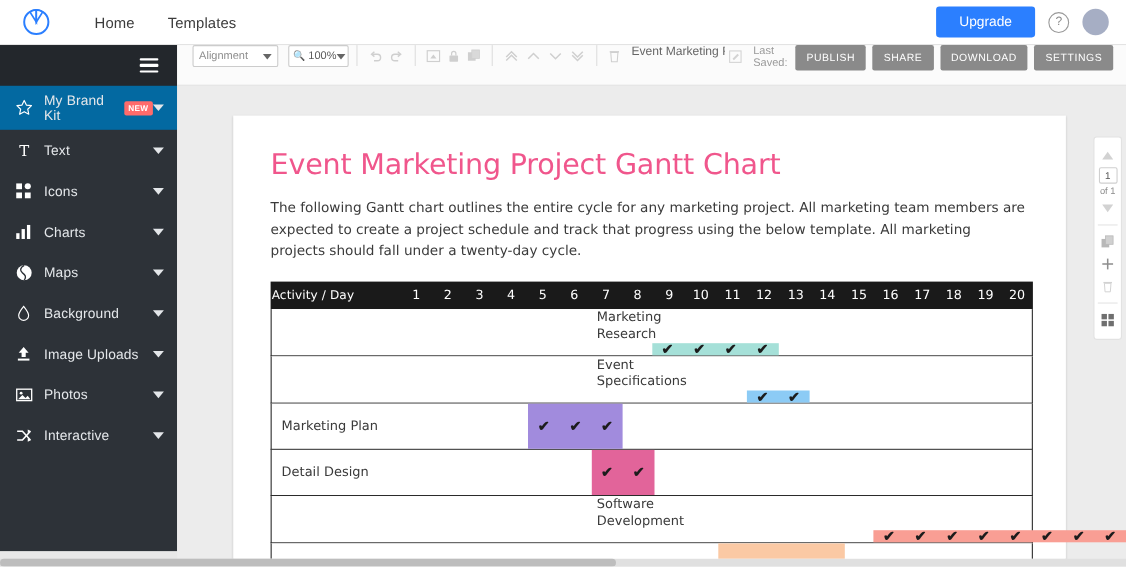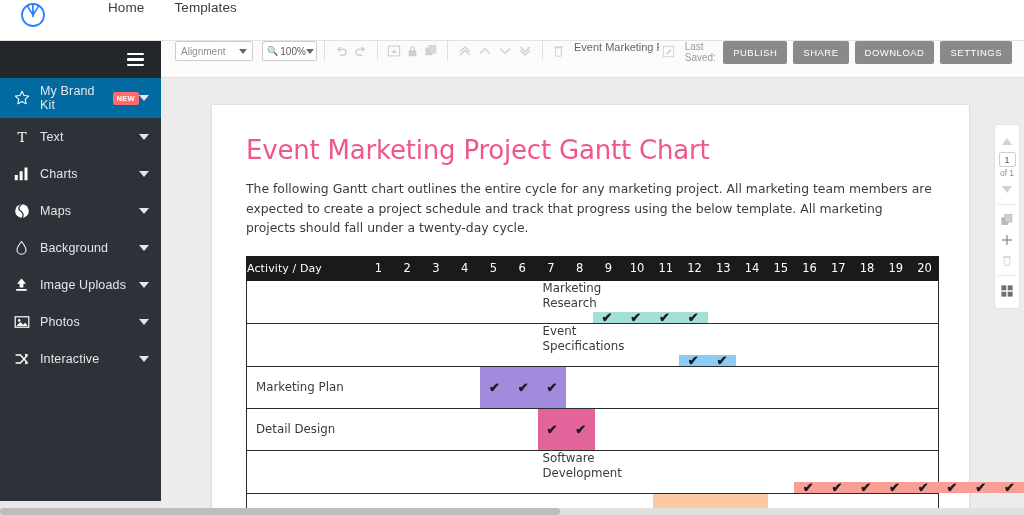--- a/index.html
+++ b/index.html
@@ -8,21 +8,21 @@
     overflow: hidden;
     font-family: "Liberation Sans", sans-serif;
     background: #e8e8e8;
   }
   #app { position: relative; width: 1024px; height: 515px; }
 
   
   .topbar {
     position: absolute; top: 0; left: 0; width: 1024px; height: 41px;
     background: #ffffff; border-bottom: 1px solid #e3e3e3;
-    display: flex; align-items: flex-start; gap: 22px;
+    display: flex; align-items: center;
   }
   .logo { margin-left: 18px; width: 30px; height: 30px; display:flex; align-items:center; justify-content:center; }
   .topnav { display: flex; align-items: center; margin-left: 38px; gap: 30px; }
   .topnav a {
     font-size: 13.5px; color: #3c3c3c; text-decoration: none; letter-spacing: .1px;
   }
   .topright { margin-left: auto; display: flex; align-items: center; gap: 12px; margin-right: 16px; }
   .upgrade-btn {
     background: #2b7fff; color: #fff; border: none; border-radius: 3px;
     font-size: 12.5px; padding: 7px 21px; cursor: pointer;
@@ -177,20 +177,25 @@
       <svg width="28" height="28" viewBox="0 0 28 28">
         <circle cx="14" cy="14" r="11" fill="none" stroke="#2b7fff" stroke-width="1.8"></circle>
         <path d="M14 14 L14 3 A11 11 0 0 0 8.3 5.0 Z" fill="#fff" stroke="#2b7fff" stroke-width="1.6"></path>
         <path d="M14 14 L19.7 5.0 A11 11 0 0 0 14 3 Z" fill="#fff" stroke="#2b7fff" stroke-width="1.6"></path>
       </svg>
     </div>
     <div class="topnav">
       <a href="#">Home</a>
       <a href="#">Templates</a>
     </div>
+    <div class="topright">
+      <button class="upgrade-btn">Upgrade</button>
+      <div class="help-icon">?</div>
+      <div class="avatar"></div>
+    </div>
   </div>
 
   <div class="sidebar">
     <div class="sidebar-top">
       <div class="hamburger">
         <span></span>
           <span></span>
           <span></span>
       </div>
     </div>
@@ -209,20 +214,32 @@
     <div class="sb-item">
       <span class="sb-ico">
         <svg width="16" height="16" viewBox="0 0 20 20">
             <text x="10" y="16" font-size="17" font-family="DejaVu Serif, serif" fill="#fff" text-anchor="middle">T</text>
           </svg>
       </span>
       <span class="sb-label">Text</span>
       <span class="sb-caret"></span>
     </div>
 
+    <div class="sb-item">
+      <span class="sb-ico">
+        <svg width="15" height="15" viewBox="0 0 20 20">
+          <rect x="1" y="1" width="7" height="7" fill="#fff"></rect>
+          <circle cx="15" cy="4.5" r="3.7" fill="#fff"></circle>
+          <rect x="1" y="12" width="7" height="7" fill="#fff"></rect>
+          <rect x="11.5" y="12" width="7" height="7" fill="#fff"></rect>
+        </svg>
+      </span>
+      <span class="sb-label">Icons</span>
+      <span class="sb-caret"></span>
+    </div>
 
     <div class="sb-item">
       <span class="sb-ico">
         <svg width="15" height="15" viewBox="0 0 20 20">
           <rect x="1" y="12" width="4" height="7" fill="#fff"></rect>
           <rect x="7.5" y="7" width="4" height="12" fill="#fff"></rect>
           <rect x="14" y="2" width="4" height="17" fill="#fff"></rect>
         </svg>
       </span>
       <span class="sb-label">Charts</span>

